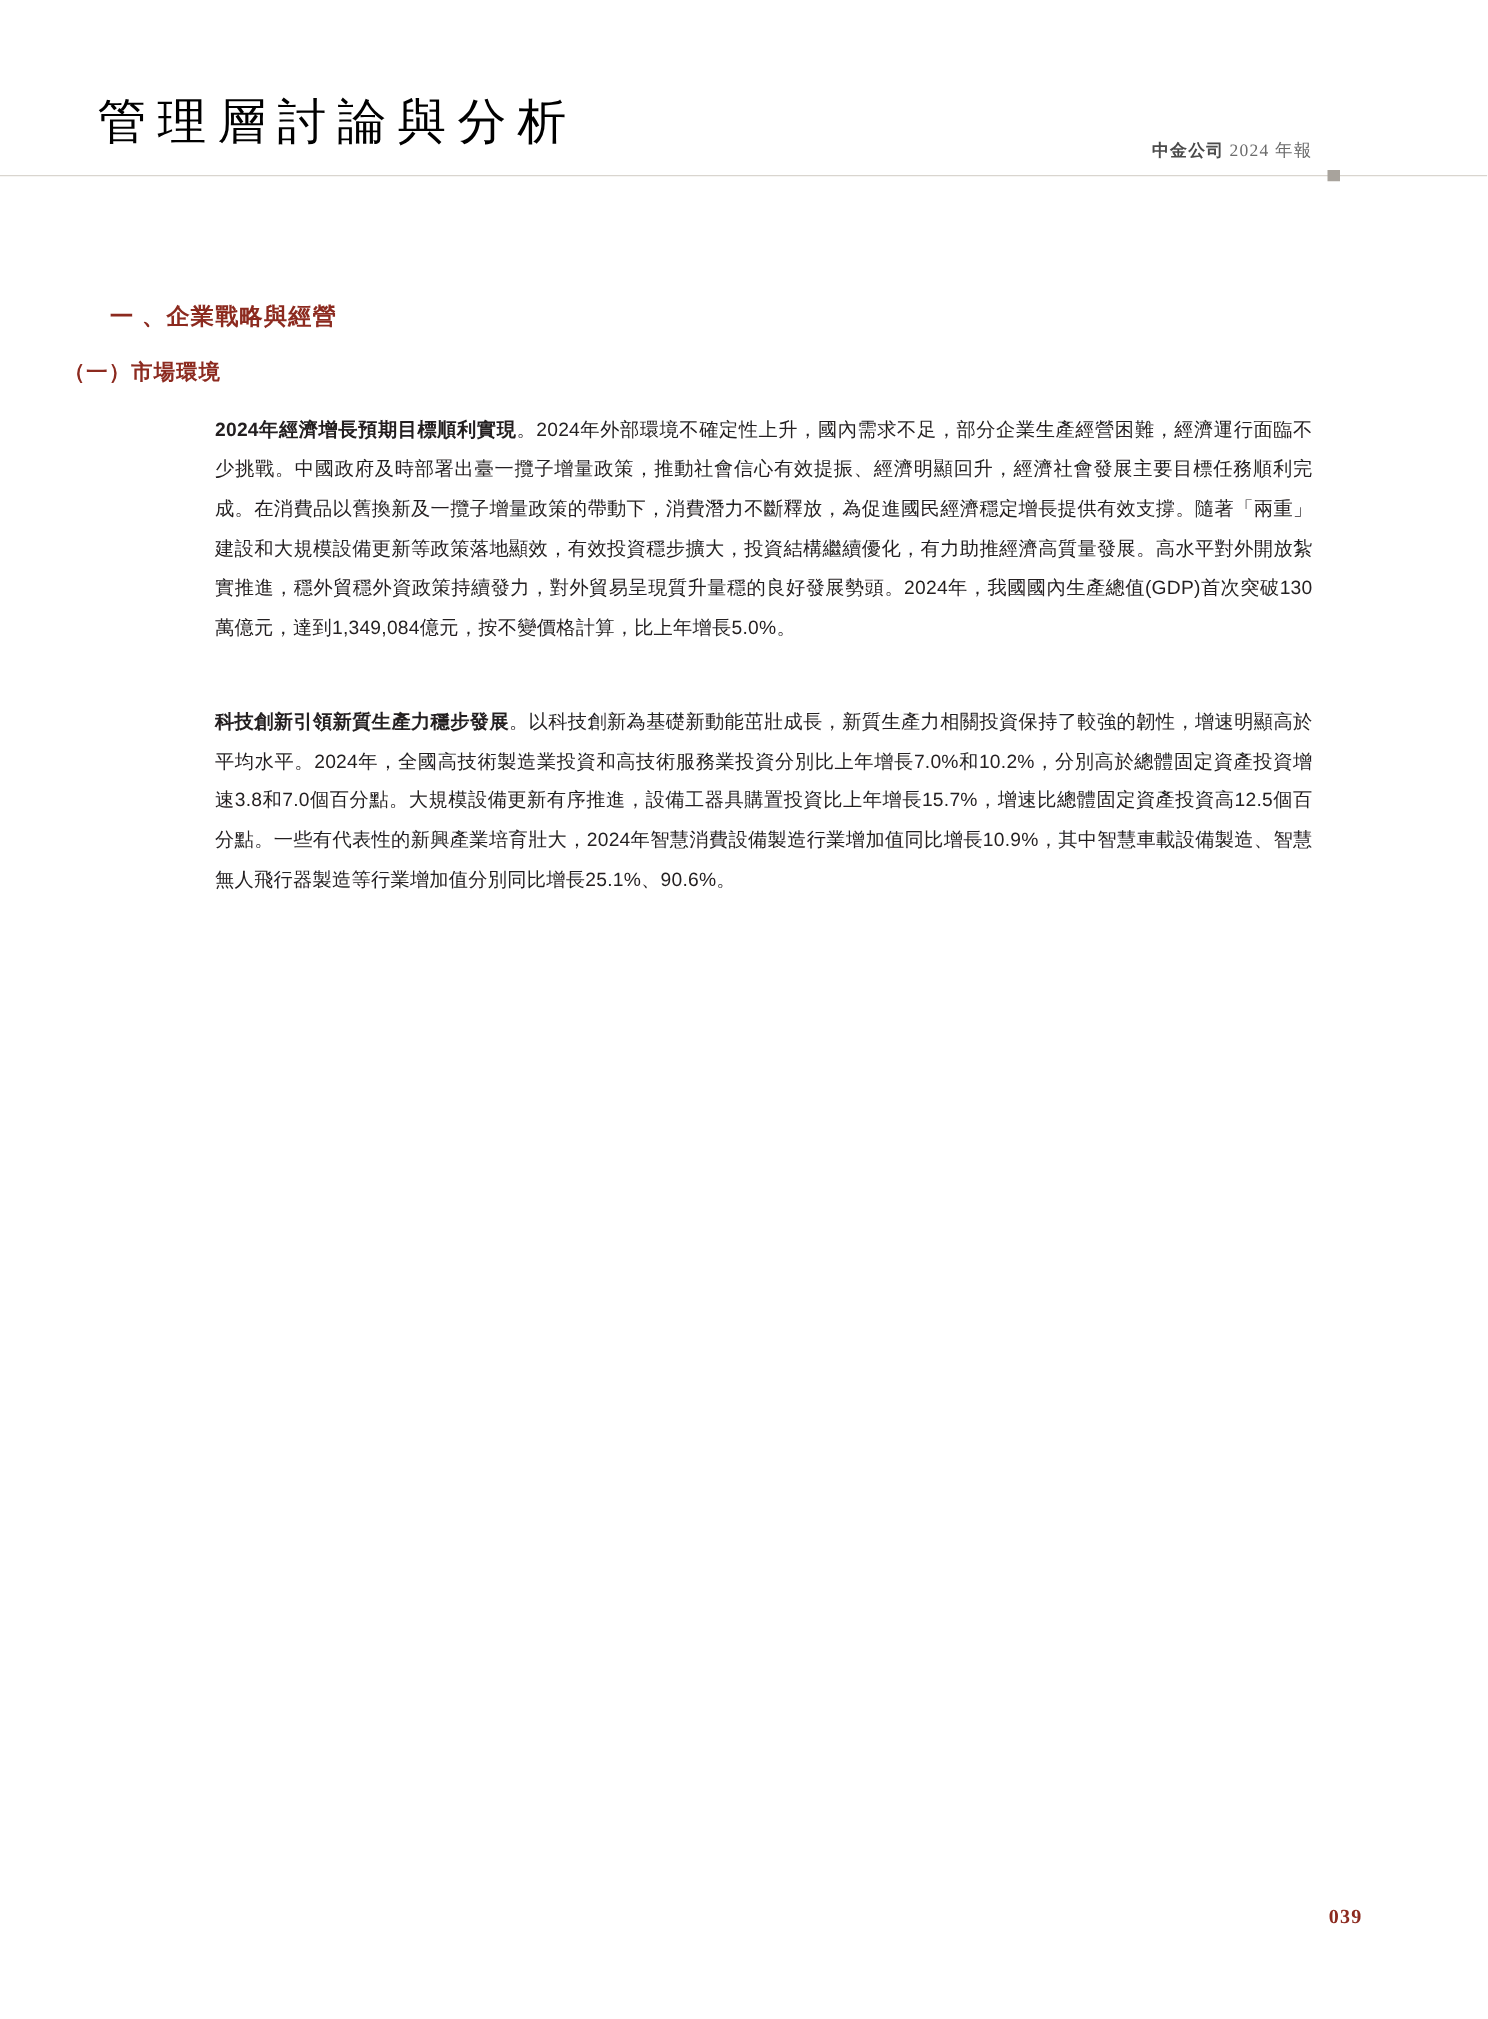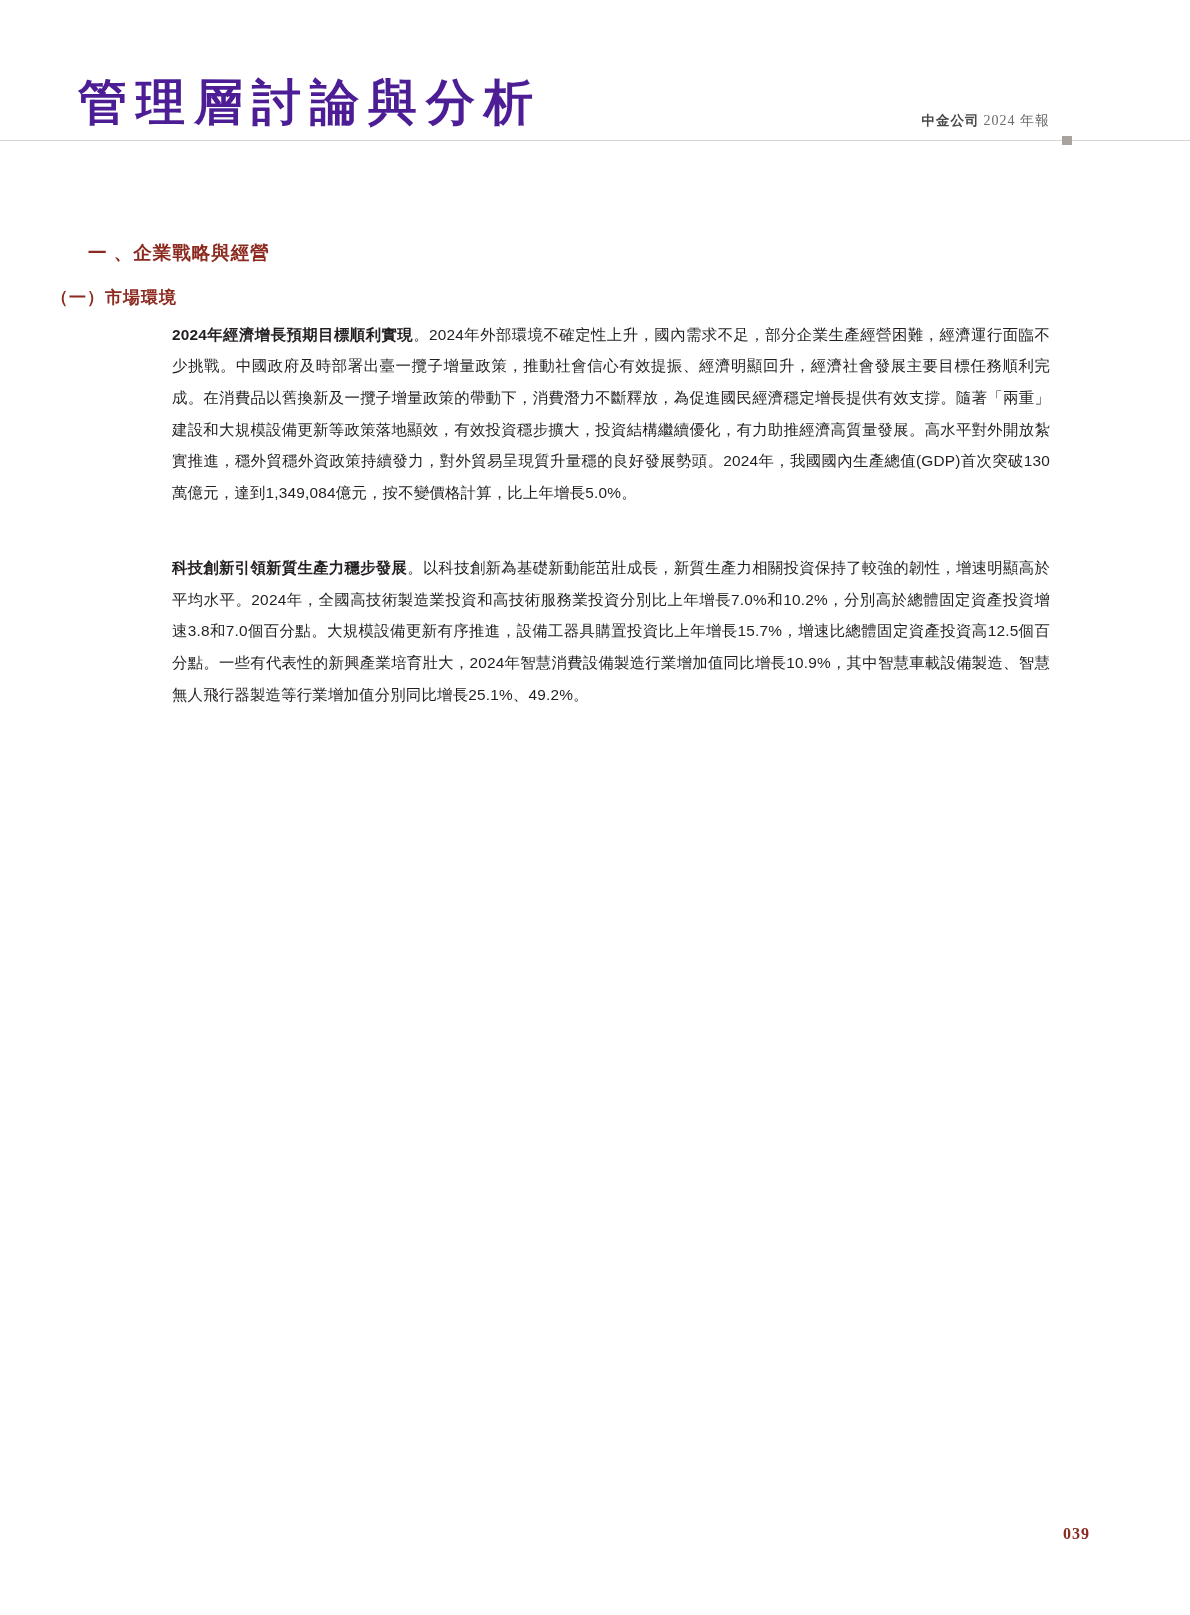--- a/index.html
+++ b/index.html
@@ -26,25 +26,24 @@
     top: 60px;
     left: 0;
     width: 1190px;
     height: 90px;
   }
   .header-title {
     position: absolute;
     left: 78px;
     top: 10px;
     font-family: "Liberation Serif", serif;
-    font-size: 49px;
+    font-size: 39px;
     letter-spacing: 9px;
-    color: #4c1d95;
+    color: #000000;
     white-space: nowrap;
-    font-weight: bold;
   }
   .header-meta {
     position: absolute;
     right: 140px;
     top: 52px;
     display: flex;
     align-items: flex-start;
     gap: 4px;
     white-space: nowrap;
   }
@@ -95,21 +94,21 @@
   .h2 {
     margin-left: 51px;
     margin-top: 16px;
     font-size: 17px;
     font-weight: bold;
     color: #8c2a1f;
     letter-spacing: 1px;
     line-height: 1.6;
   }
   .para {
-    margin: 8px 140px 0 172px;
+    margin: 18px 140px 0 172px;
     font-size: 15.4px;
     line-height: 2.05;
     text-align: justify;
     text-justify: inter-ideograph;
     color: #231f20;
     letter-spacing: 0.2px;
   }
   .para.second {
     margin-top: 44px;
   }
@@ -146,19 +145,19 @@
 
   <div class="content">
     <div class="h1">一 、企業戰略與經營</div>
     <div class="h2">（一）市場環境</div>
 
     <p class="para">
       <span class="lead">2024年經濟增長預期目標順利實現</span><span>。2024年外部環境不確定性上升，國內需求不足，部分企業生產經營困難，經濟運行面臨不少挑戰。中國政府及時部署出臺一攬子增量政策，推動社會信心有效提振、經濟明顯回升，經濟社會發展主要目標任務順利完成。在消費品以舊換新及一攬子增量政策的帶動下，消費潛力不斷釋放，為促進國民經濟穩定增長提供有效支撐。隨著「兩重」建設和大規模設備更新等政策落地顯效，有效投資穩步擴大，投資結構繼續優化，有力助推經濟高質量發展。高水平對外開放紮實推進，穩外貿穩外資政策持續發力，對外貿易呈現質升量穩的良好發展勢頭。2024年，我國國內生產總值(GDP)首次突破130萬億元，達到1,349,084億元，按不變價格計算，比上年增長5.0%。</span>
     </p>
 
     <p class="para second">
-      <span class="lead">科技創新引領新質生產力穩步發展</span><span>。以科技創新為基礎新動能茁壯成長，新質生產力相關投資保持了較強的韌性，增速明顯高於平均水平。2024年，全國高技術製造業投資和高技術服務業投資分別比上年增長7.0%和10.2%，分別高於總體固定資產投資增速3.8和7.0個百分點。大規模設備更新有序推進，設備工器具購置投資比上年增長15.7%，增速比總體固定資產投資高12.5個百分點。一些有代表性的新興產業培育壯大，2024年智慧消費設備製造行業增加值同比增長10.9%，其中智慧車載設備製造、智慧無人飛行器製造等行業增加值分別同比增長25.1%、49.2%。</span>
+      <span class="lead">科技創新引領新質生產力穩步發展</span><span>。以科技創新為基礎新動能茁壯成長，新質生產力相關投資保持了較強的韌性，增速明顯高於平均水平。2024年，全國高技術製造業投資和高技術服務業投資分別比上年增長7.0%和10.2%，分別高於總體固定資產投資增速3.8和7.0個百分點。大規模設備更新有序推進，設備工器具購置投資比上年增長15.7%，增速比總體固定資產投資高12.5個百分點。一些有代表性的新興產業培育壯大，2024年智慧消費設備製造行業增加值同比增長10.9%，其中智慧車載設備製造、智慧無人飛行器製造等行業增加值分別同比增長25.1%、90.6%。</span>
     </p>
   </div>
 
   <div class="page-number">039</div>
 
 </div>
 
 </body></html>

